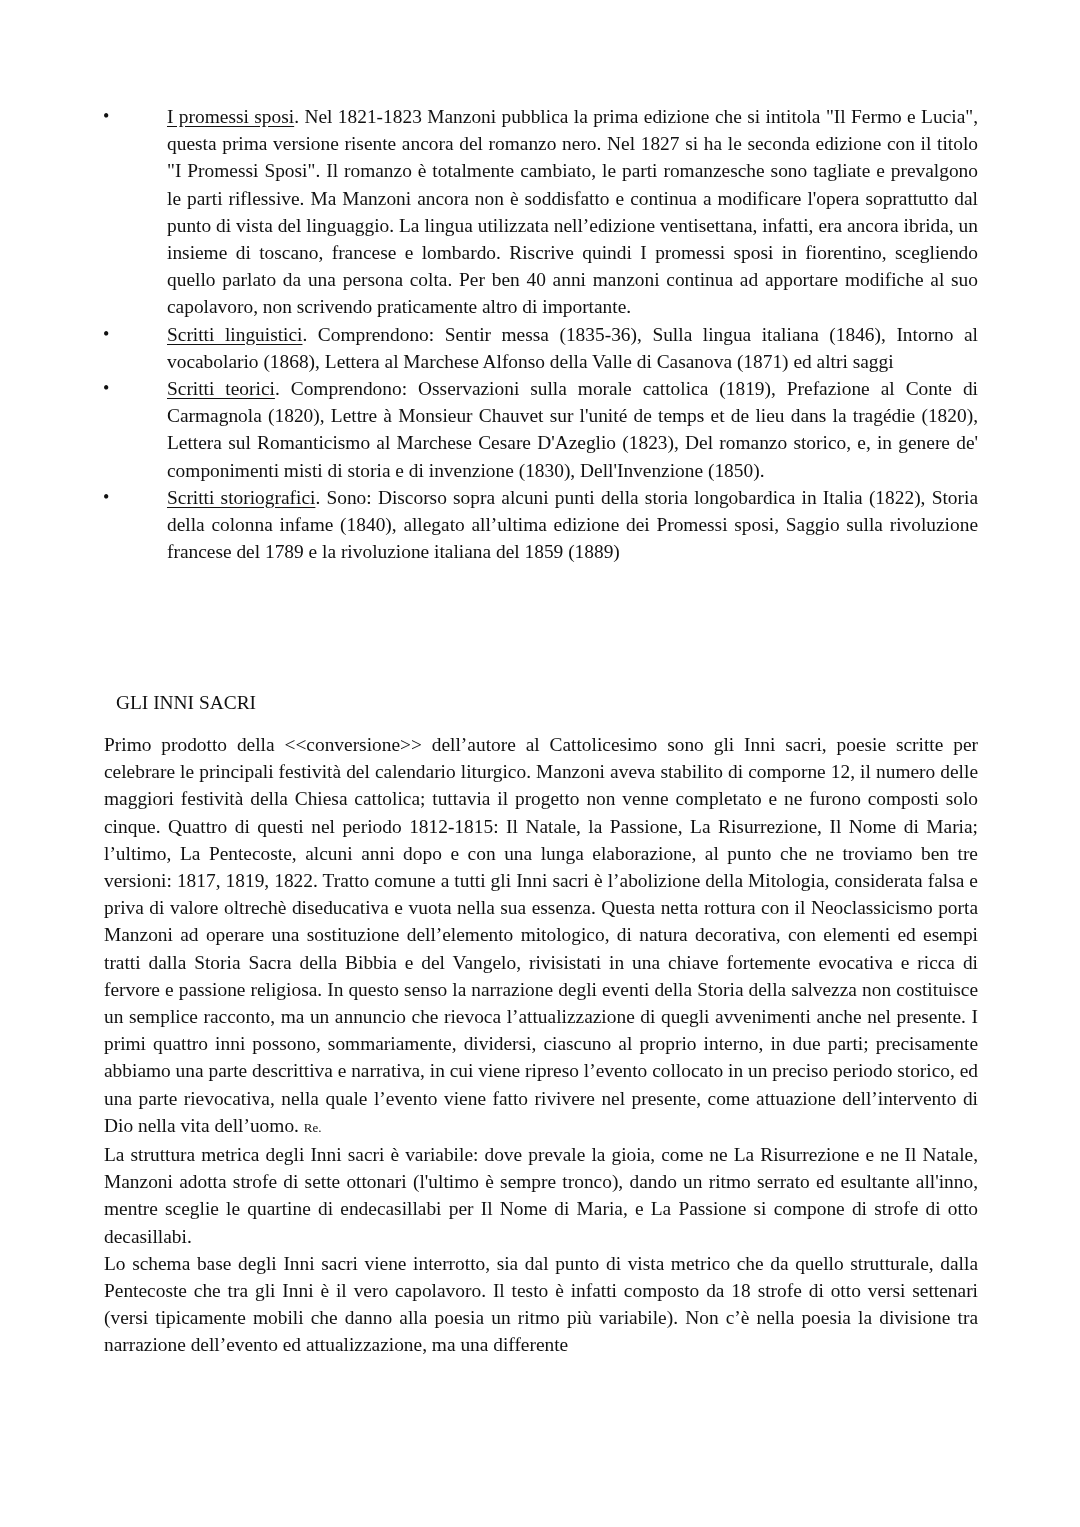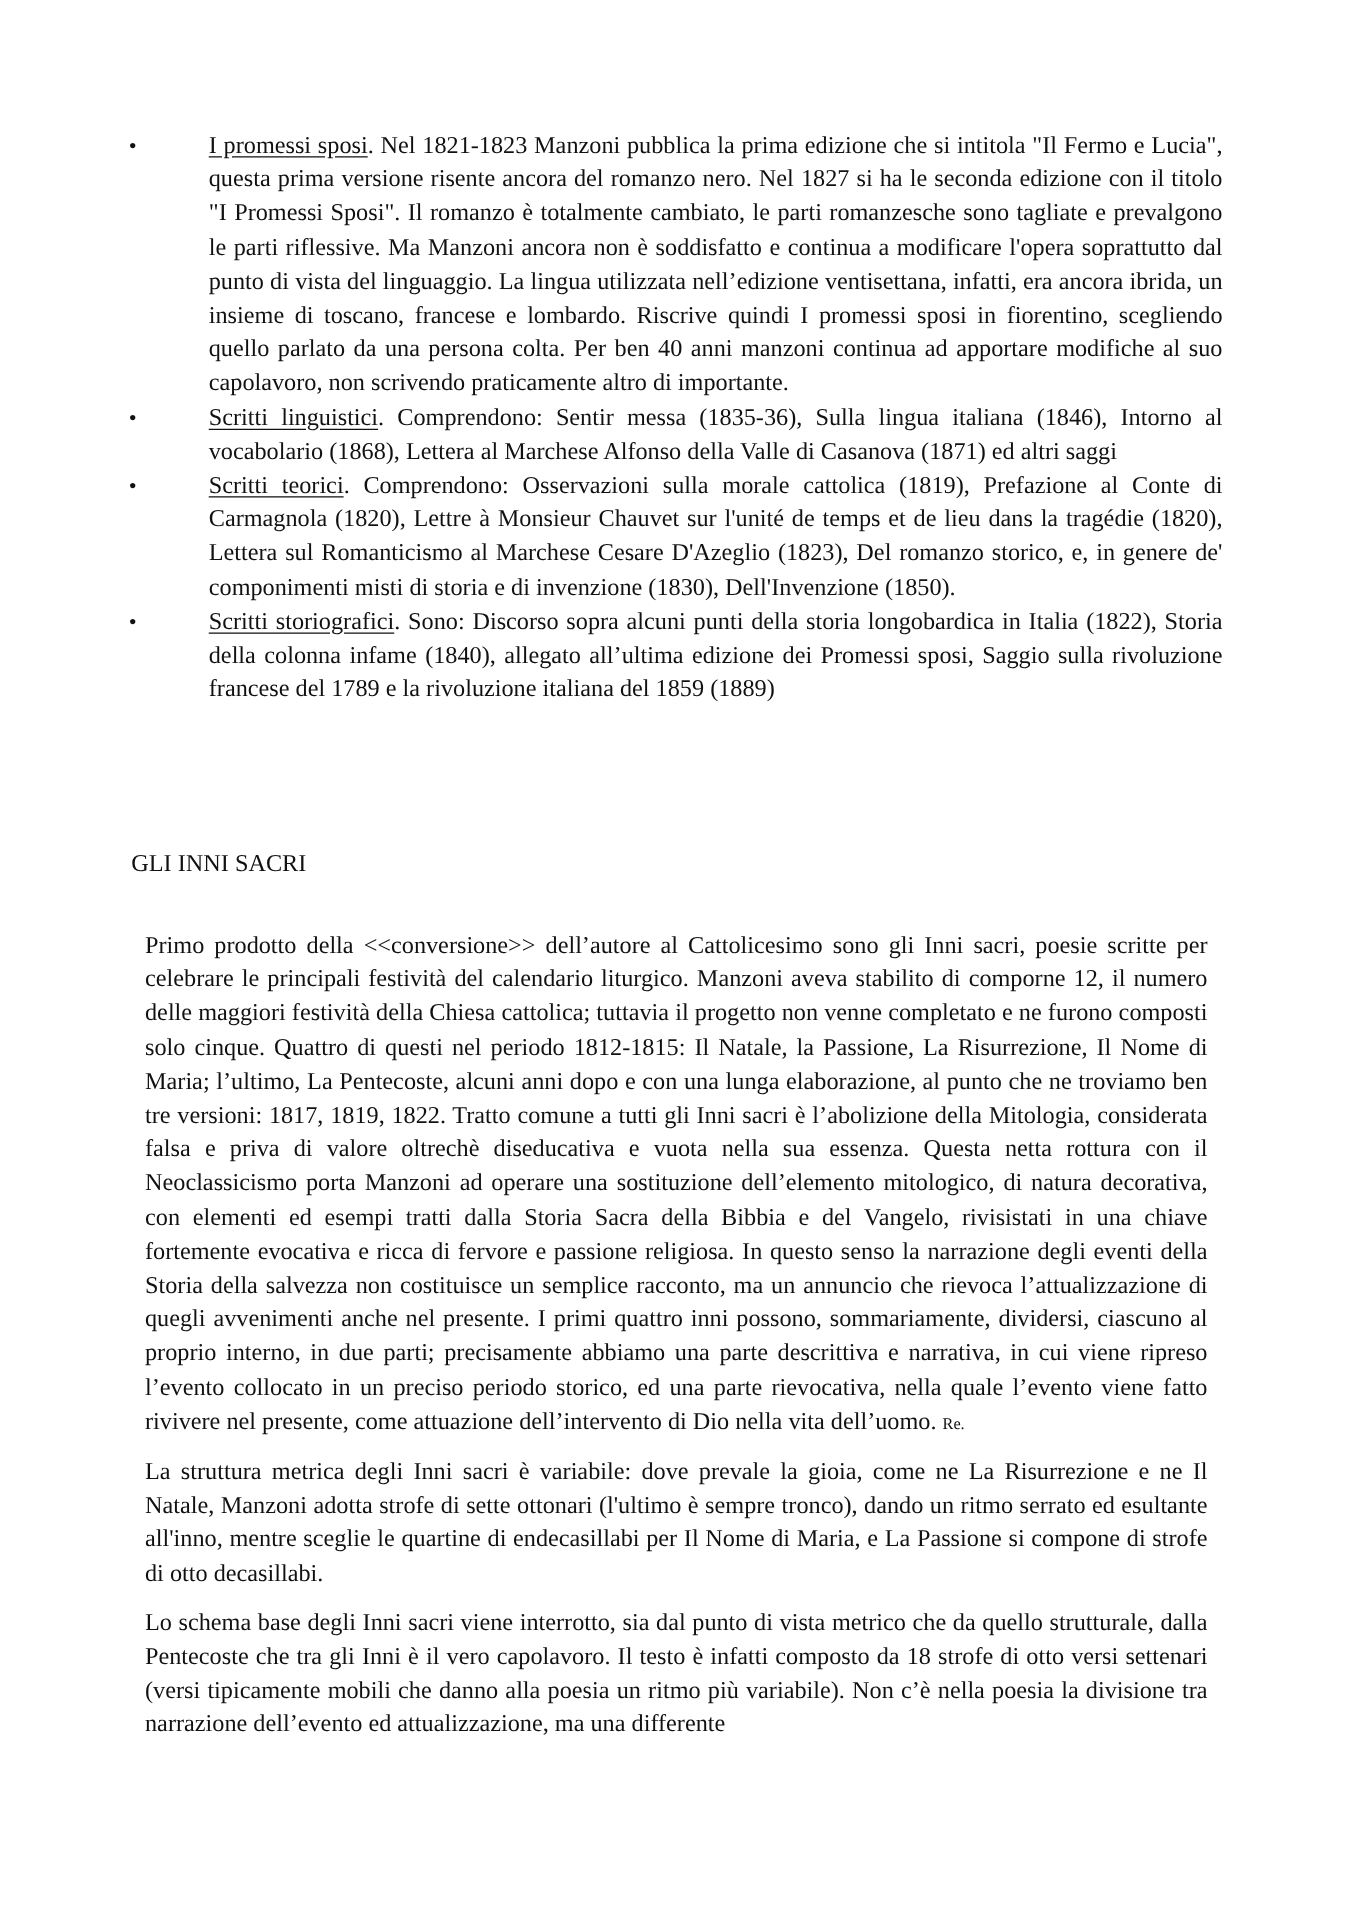--- a/index.html
+++ b/index.html
@@ -7,23 +7,23 @@
     width: 1080px; height: 1527px; position: relative; overflow: hidden;
     font-family: "Liberation Serif", "DejaVu Serif", serif;
     color: #111111;
     font-size: 19.4px;
     line-height: 27.2px;
   }
   .page { position: absolute; left: 0; top: 0; width: 1080px; height: 1527px; }
   .list { position: absolute; left: 104px; top: 103px; width: 874px; margin: 0; padding: 0; list-style: none; }
   .item { position: relative; padding-left: 63px; text-align: justify; }
   .bullet { position: absolute; left: -1px; top: 0; font-size: 18px; line-height: 27.2px; }
-  .heading { position: absolute; left: 104px; top: 677px; font-size: 19.4px; line-height: 27px; margin: 1px; font-weight: normal; }
+  .heading { position: absolute; left: 104px; top: 677px; font-size: 19.4px; line-height: 27px; margin: 12px; font-weight: normal; }
   .body-text { position: absolute; left: 104px; top: 731px; width: 874px; }
-  .para { margin: 12px; text-align: justify; }
+  .para { margin: 0; text-align: justify; }
   .i { }
   .u { text-decoration: underline; text-underline-offset: 3px; }
   .small { font-size: 13px; }
 </style>
 </head>
 <body>
 
 <div class="page">
 
   <ul class="list">

